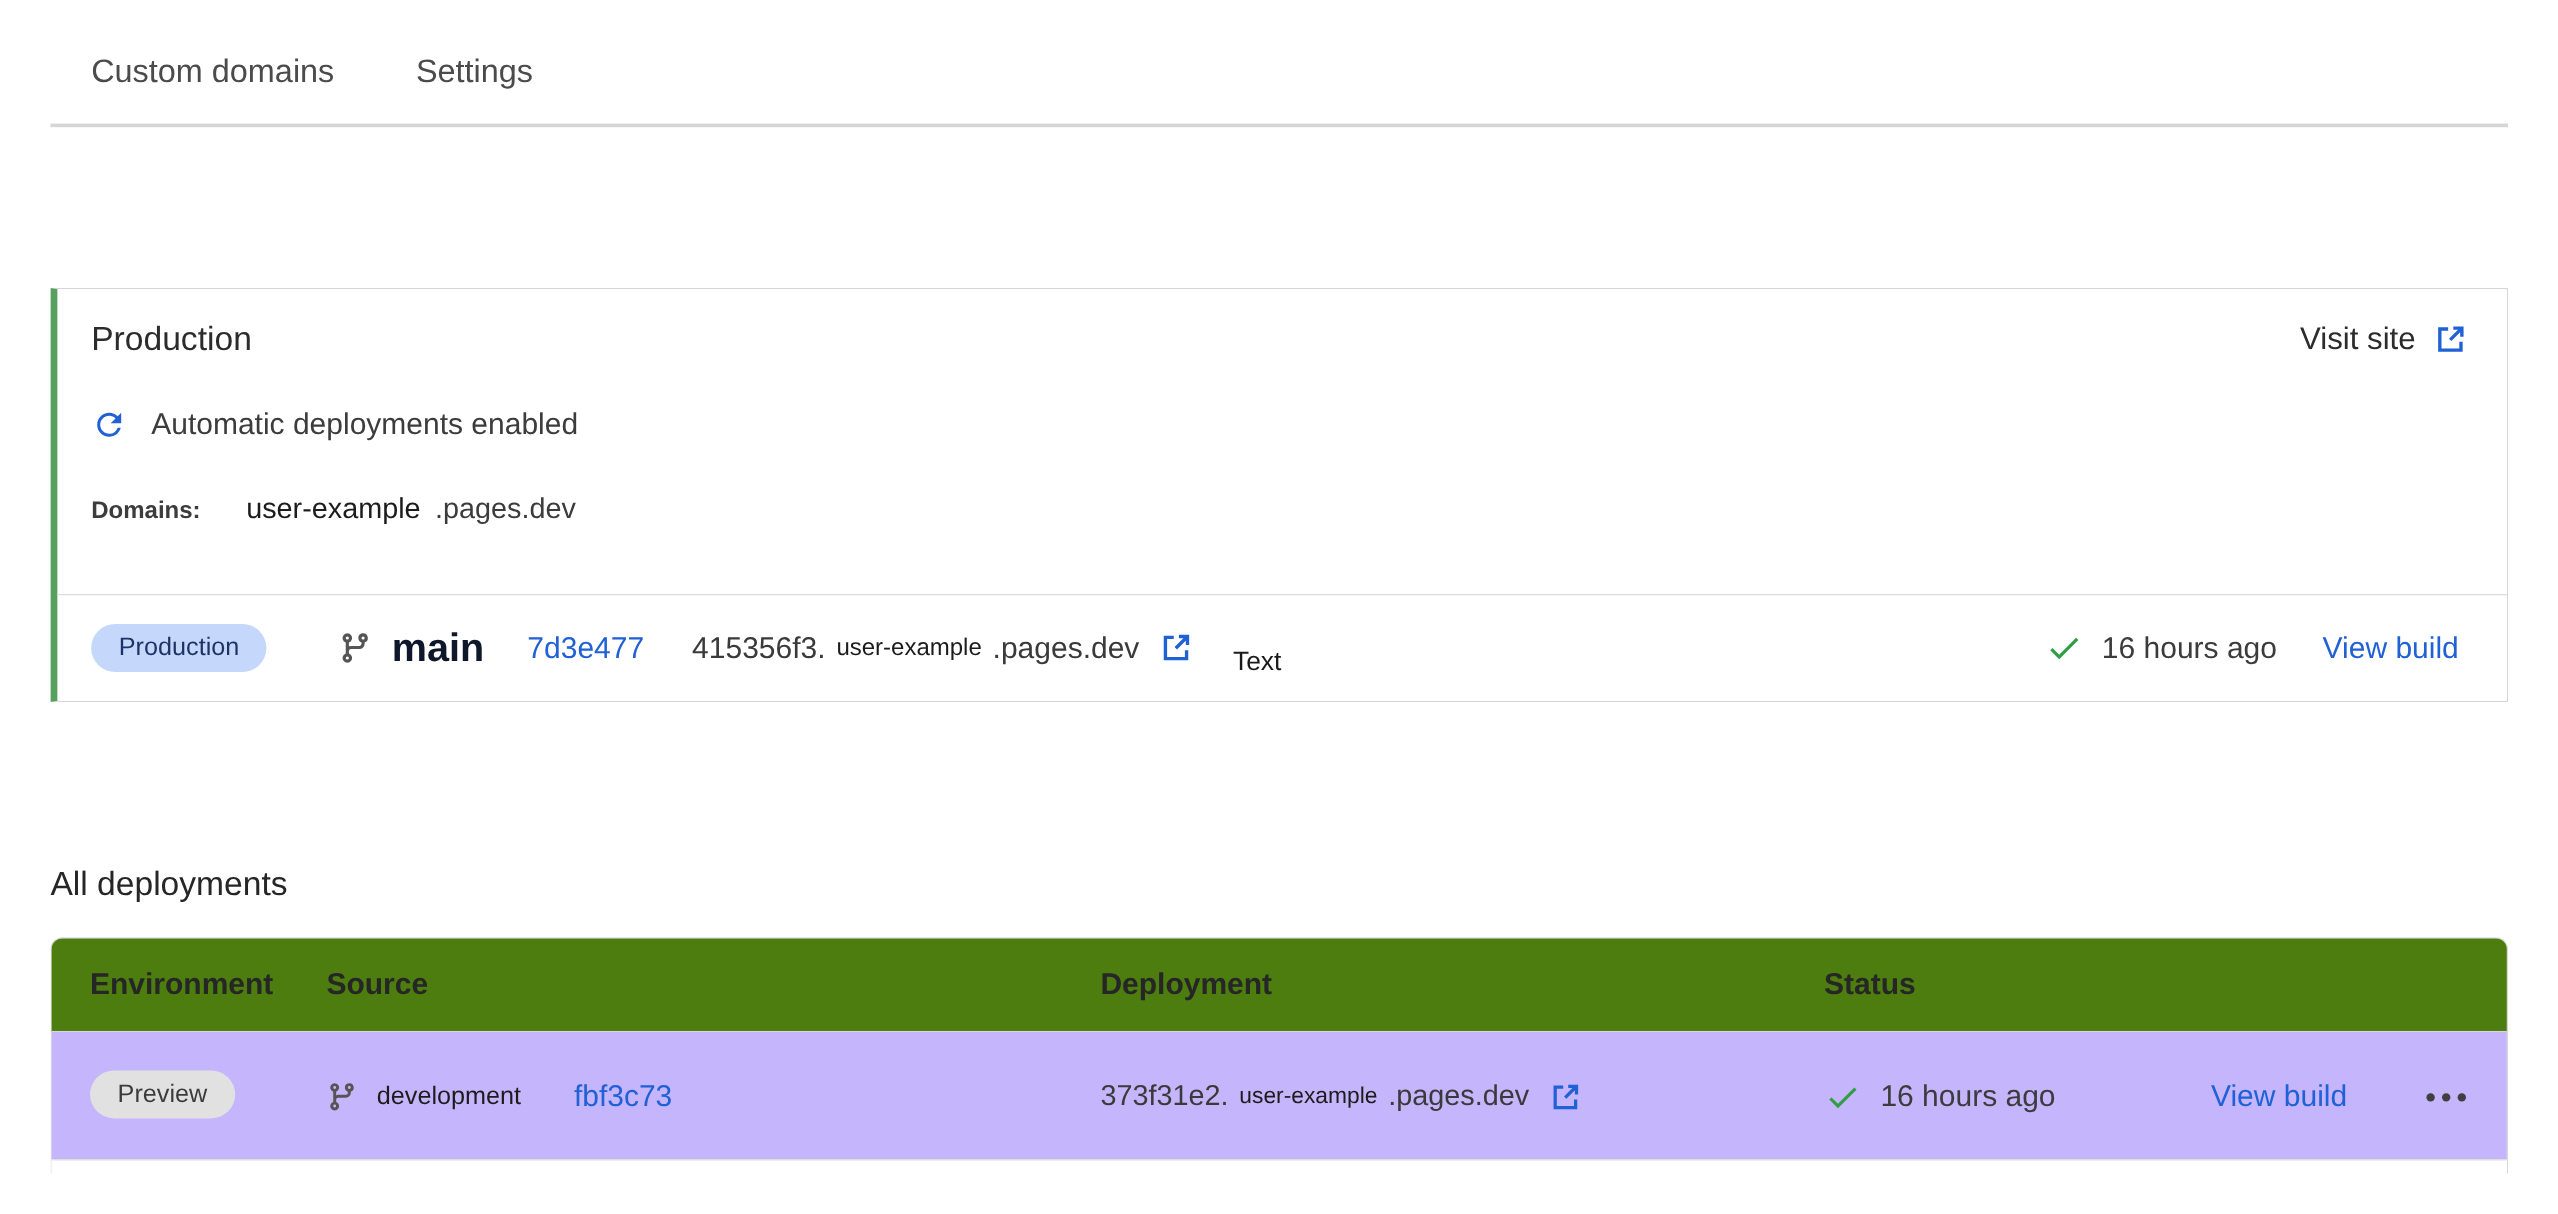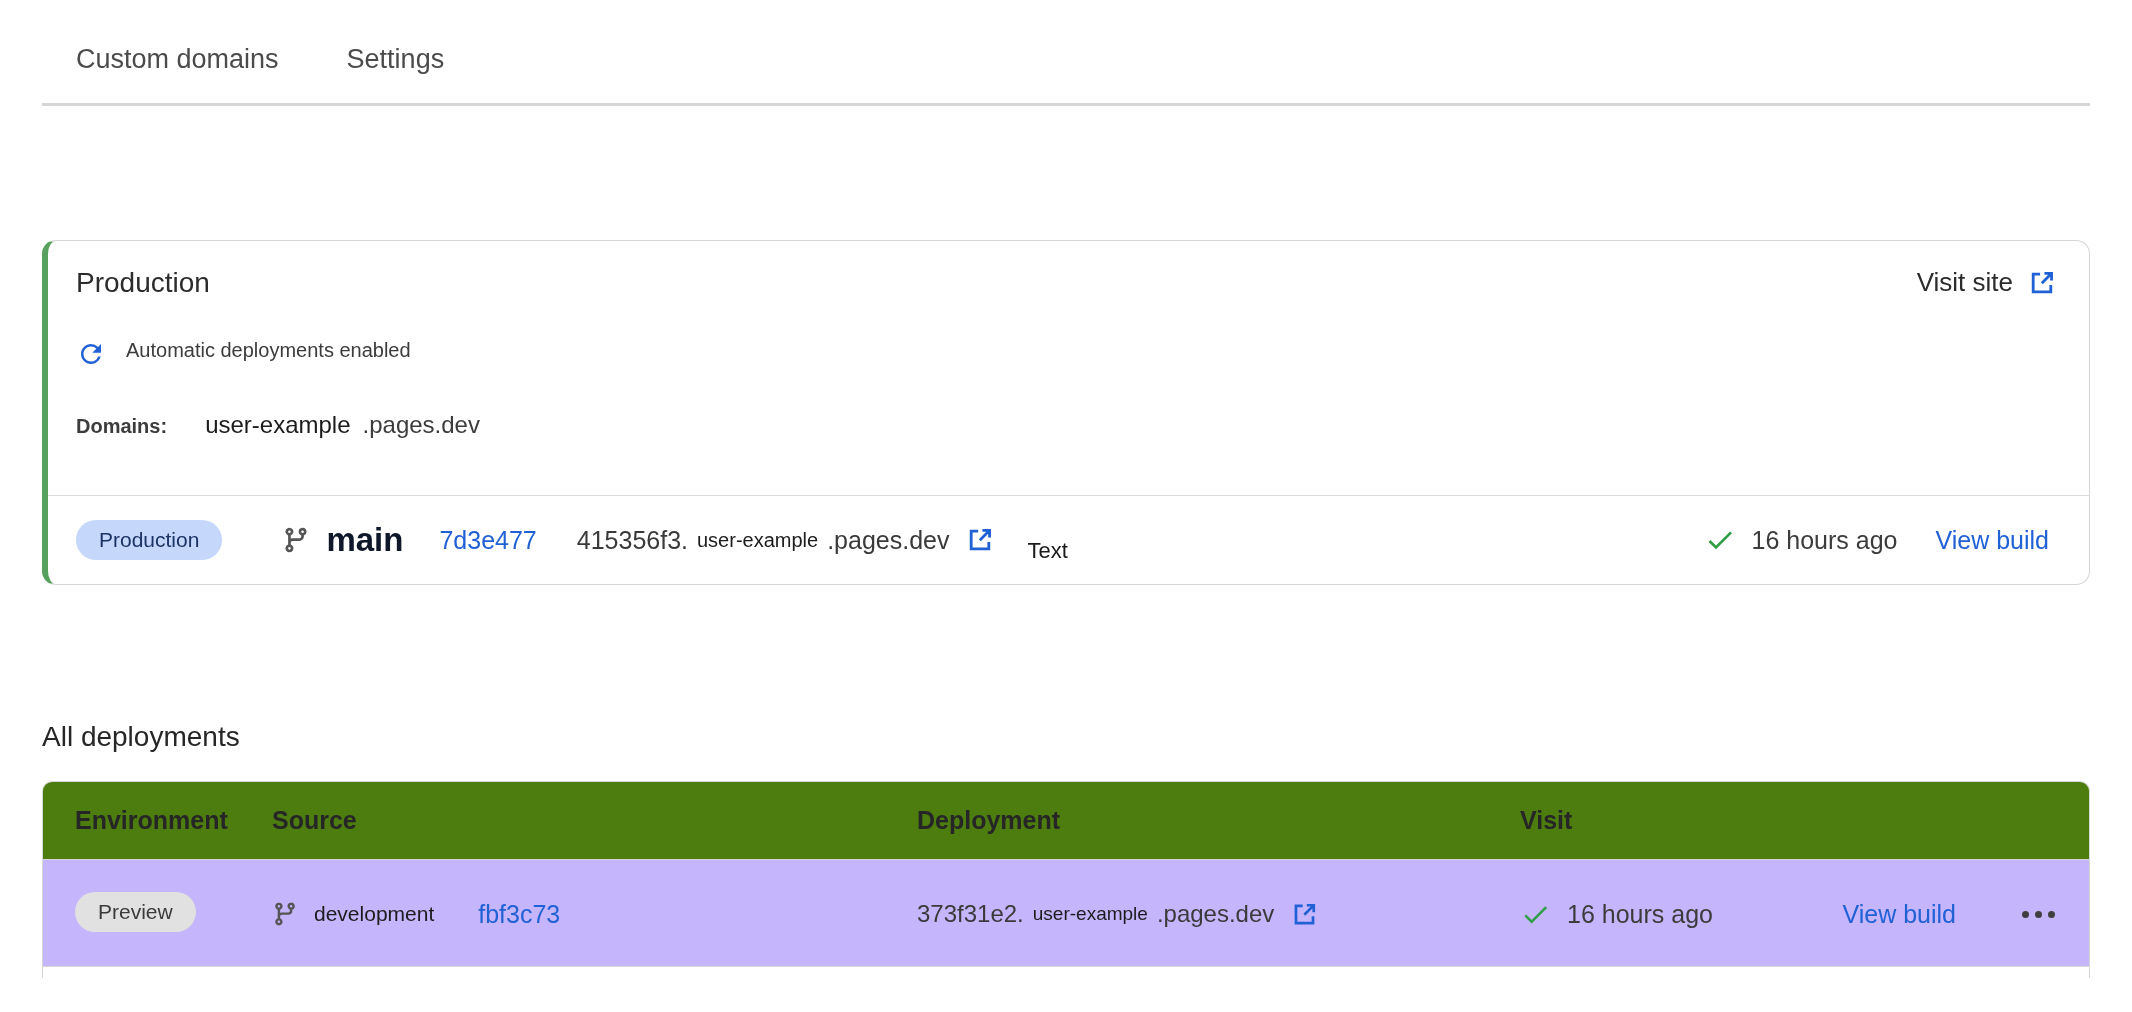--- a/index.html
+++ b/index.html
@@ -7,26 +7,26 @@
     font-family:"Liberation Sans", sans-serif; color:#313131; }
   .container { padding:0 42px; }
 
   
   .tabbar { display:flex; margin-top:28px; border-bottom:3px solid #d6d6d6; }
   .tab { font-size:27px; color:#4b4b4b; padding:16px 34px 28px; position:relative; cursor:pointer; }
   .tab.active { color:#1d1d1d; font-weight:700; }
   .tab.active::after { content:""; position:absolute; left:0; right:0; bottom:-3px; height:6px; background:#2463d2; }
 
   
-  .prod-card { margin-top:134px; border:1px solid #d6d6d6; border-left:6px solid #57a05e; border-radius:14px; }
+  .prod-card { margin-top:134px; border:1px solid #d6d6d6; border-left:6px solid #57a05e; border-radius:1px; }
   .card-top { padding:26px 32px 0 28px; }
   .title-row { display:flex; justify-content:space-between; align-items:flex-start; }
   .card-title { font-size:28px; font-weight:500; color:#2c2c2c; }
   .visit-site { display:flex; align-items:center; gap:14px; font-size:26px; color:#2c2c2c; cursor:pointer; }
-  .auto-row { margin-top:40px; display:flex; gap:20px; font-size:20px; color:#3c3c3c; }
+  .auto-row { margin-top:40px; display:flex; align-items:center; gap:20px; font-size:25px; color:#3c3c3c; }
   .domains-row { margin-top:42px; display:flex; align-items:baseline; padding-bottom:56px; }
   .domains-label { font-size:20px; font-weight:700; color:#3c3c3c; margin-right:38px; }
   .domain-name { font-size:24px; color:#1c1c1c; margin-right:12px; }
   .domain-suffix { font-size:24px; color:#3c3c3c; }
 
   .prod-deploy-row { border-top:1px solid #dcdcdc; height:89px; display:flex; align-items:center; padding:0 40px 0 28px; }
   .badge { display:inline-block; border-radius:22px; padding:8px 23px; font-size:21px; white-space:nowrap; }
   .badge.production { background:#c5d8fc; color:#1c3366; }
   .badge.preview { background:#e1e1e1; color:#3b3b3b; }
 
@@ -141,21 +141,21 @@
     </div>
   </div>
 
   <div class="section-title">All deployments</div>
 
   <div class="deploy-table">
     <div class="thead">
       <div>Environment</div>
       <div>Source</div>
       <div>Deployment</div>
-      <div>Visit</div>
+      <div>Status</div>
     </div>
 
     <div class="trow">
       <div>
         <span class="badge preview">Preview</span>
       </div>
 
       <div>
         <div class="cell-line">
           <span>

